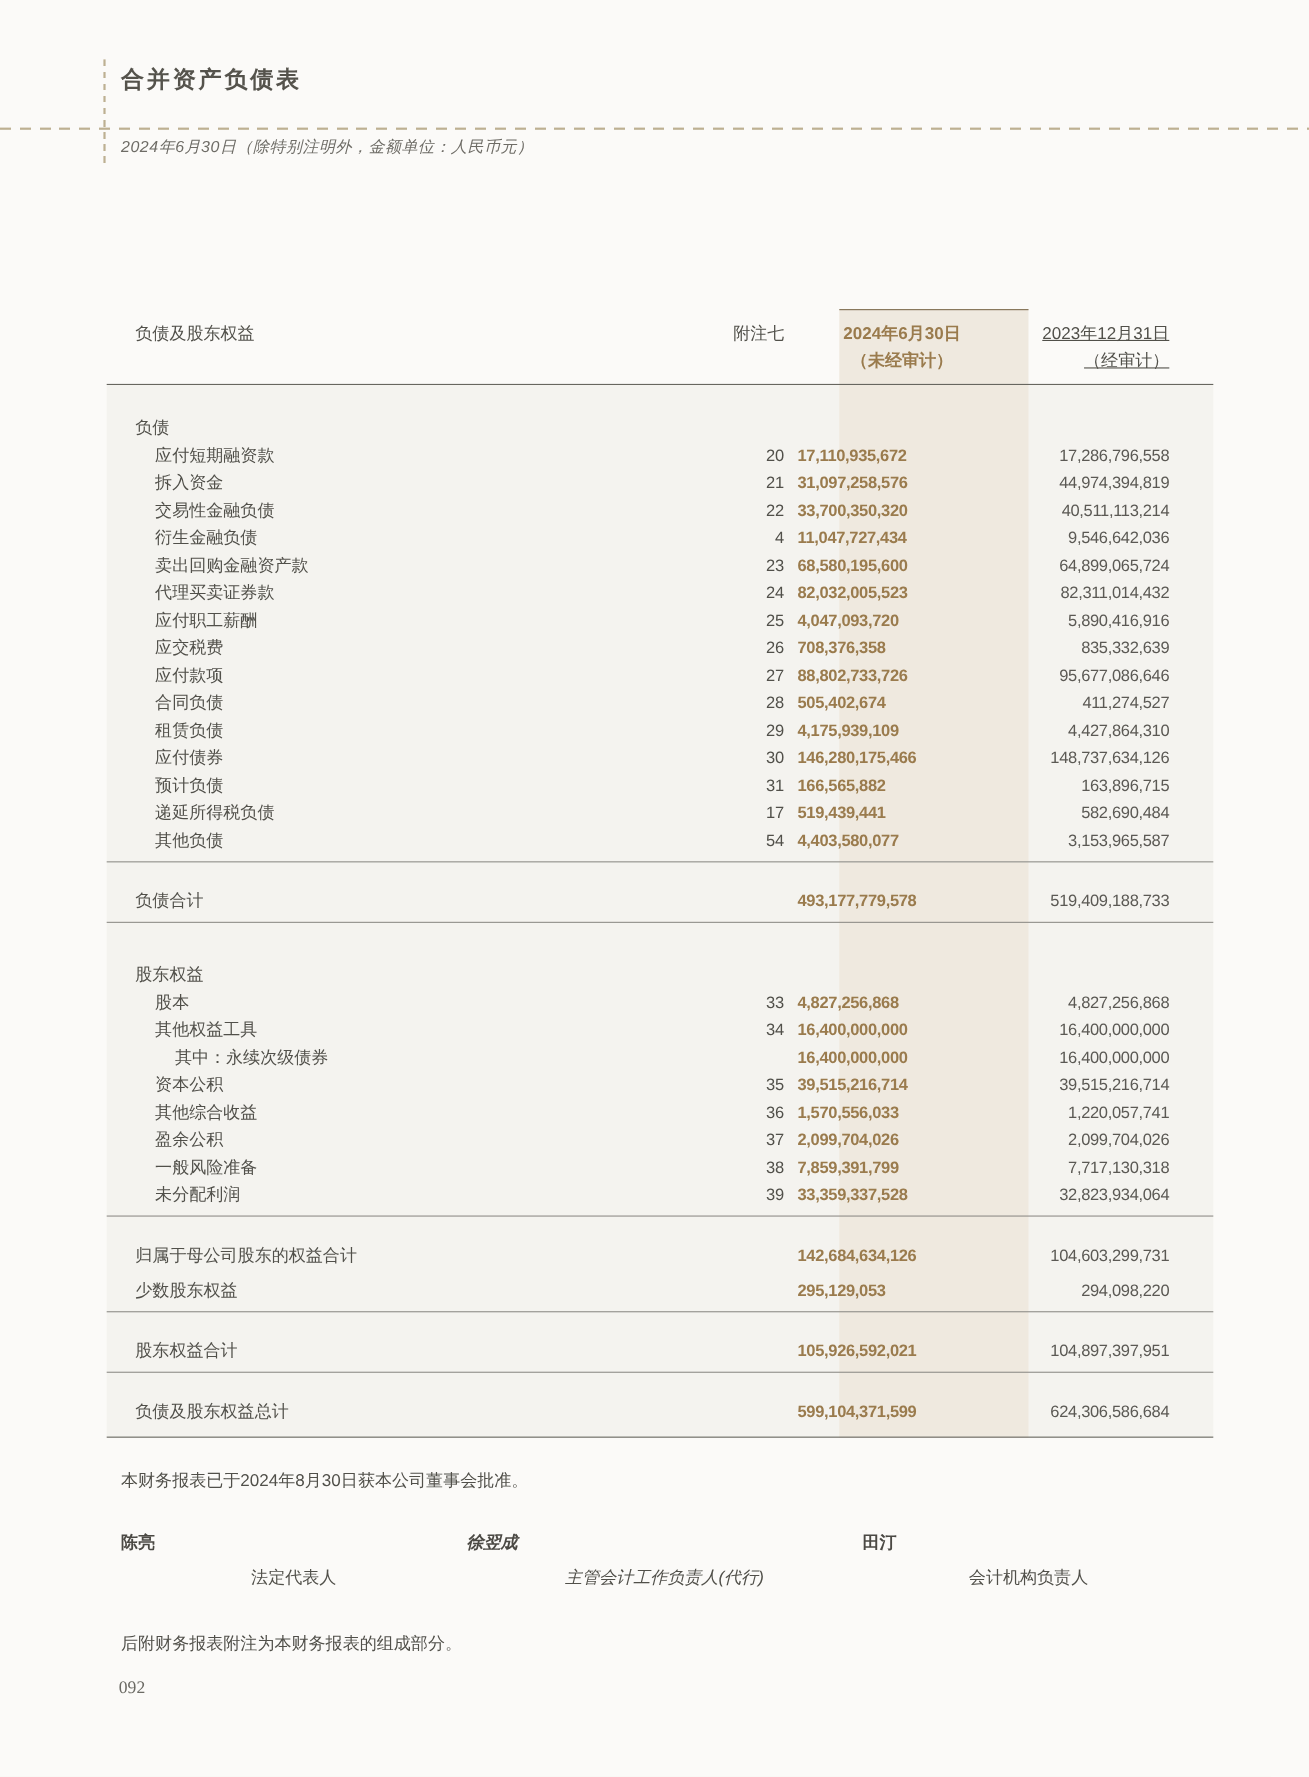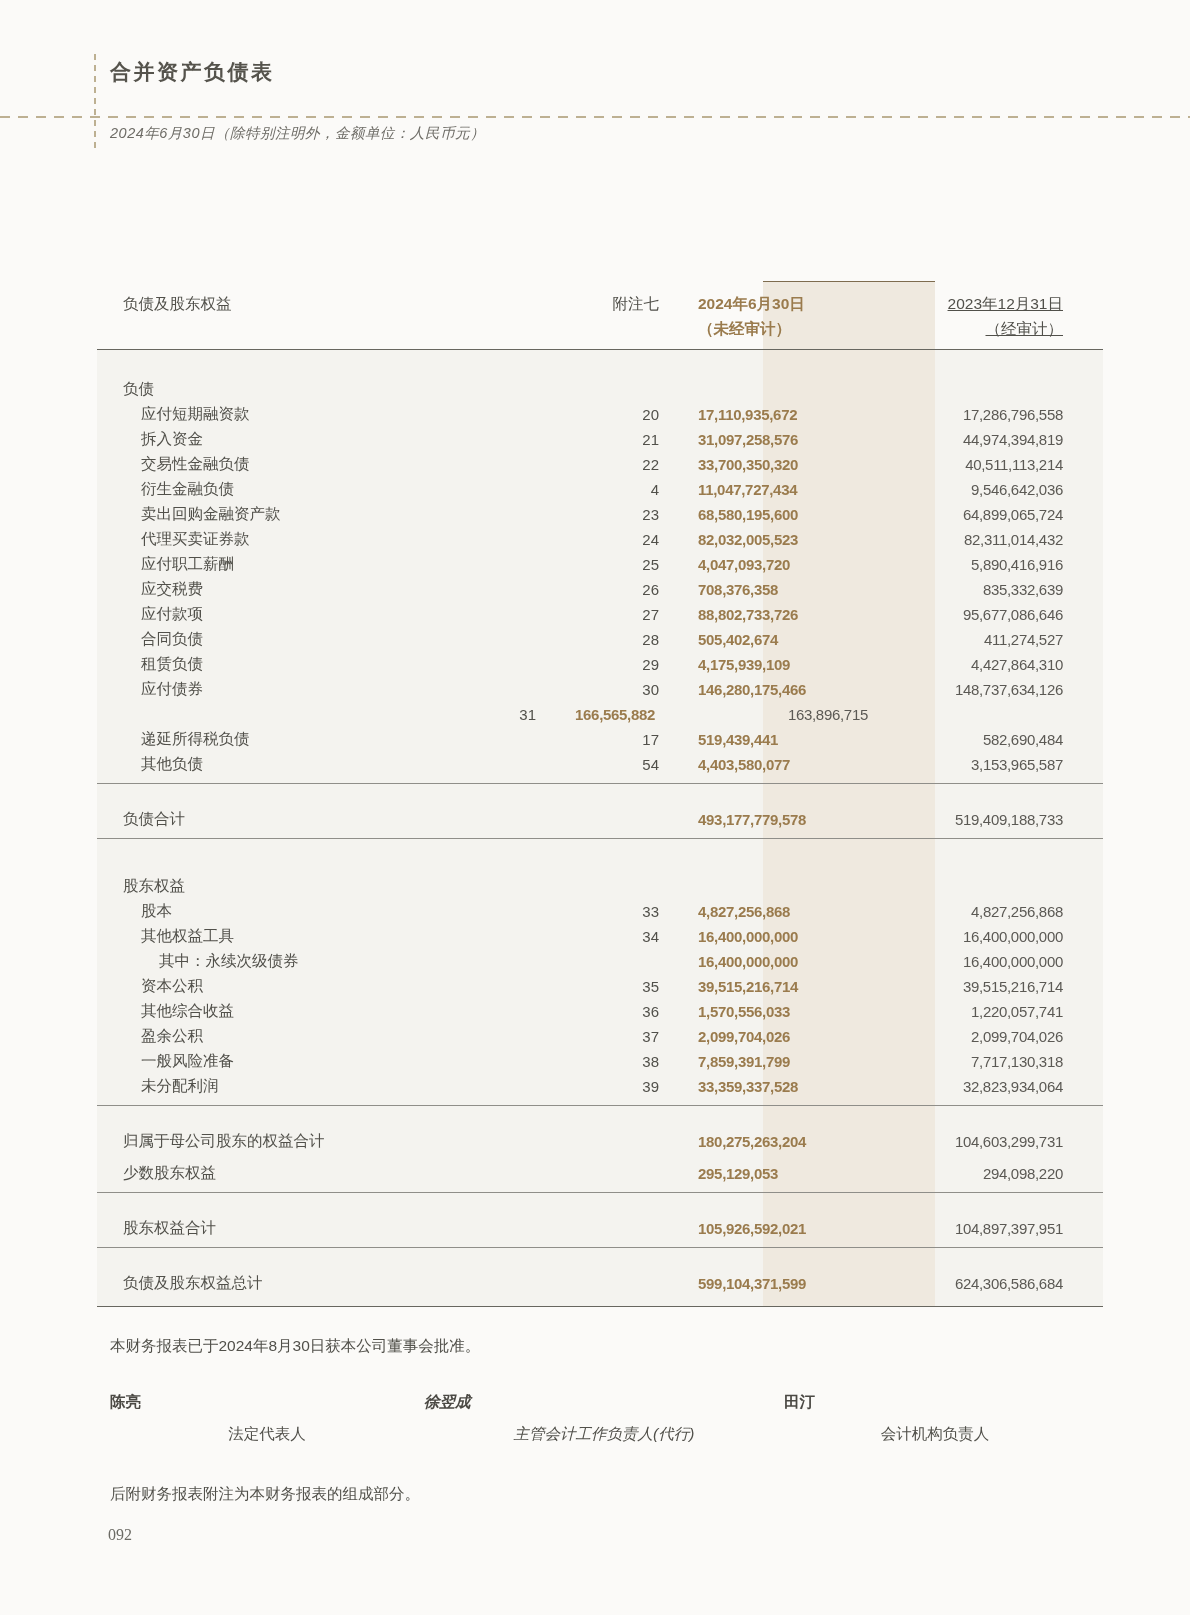--- a/index.html
+++ b/index.html
@@ -22,27 +22,27 @@
     letter-spacing:2.5px;color:#55534C;}
   .doc-subtitle{position:absolute;left:110px;top:124px;font-size:14.5px;font-style:italic;
     color:var(--muted);letter-spacing:.5px;}
 
   
   .bs-table{position:absolute;left:97px;top:281px;width:1006px;}
   .band{position:absolute;left:666px;top:0;width:172px;height:100%;
     background:var(--beige);border-top:1.5px solid var(--band-border);z-index:1;}
   .tint{position:absolute;left:0;right:0;top:69px;bottom:0;background:var(--tint);z-index:0;}
   .thead,.tbody{position:relative;z-index:2;}
-  .grid{display:grid;grid-template-columns:1fr 96px 210px 168px;align-items:center;gap:27px;}
+  .grid{display:grid;grid-template-columns:1fr 96px 210px 168px;align-items:center;}
   .thead{height:69px;border-bottom:1.5px solid var(--rule-dark);padding-top:10px;
     align-items:start;font-size:15.5px;}
   .thead .cell{line-height:25px;}
   .h-label{padding-left:26px;}
   .h-note{text-align:right;padding-right:12px;}
-  .h-cur{text-align:left;padding-right:20px;color:var(--gold);font-weight:700;}
+  .h-cur{text-align:center;padding-right:20px;color:var(--gold);font-weight:700;}
   .h-pri{text-align:right;padding-right:40px;text-decoration:underline;}
   .tbody{padding-top:26px;padding-bottom:4px;border-bottom:1.5px solid var(--rule-dark);}
   .row{height:25px;font-size:15px;}
   .c-label{font-size:15.5px;color:var(--text);white-space:nowrap;font-family:Liberation Serif, serif;}
   .c-note{text-align:right;padding-right:12px;color:var(--text);}
   .c-cur{text-align:left;padding-right:12px;color:var(--gold);font-weight:700;letter-spacing:-.3px;}
   .c-pri{text-align:right;padding-right:40px;color:var(--num);letter-spacing:-.3px;}
   .r-section{height:26px;}
   .r-section:not(:first-child){margin-top:34px;}
   .r-section .c-label{padding-left:26px;}
@@ -164,20 +164,21 @@
         <div class="c-cur">4,175,939,109</div>
         <div class="c-pri">4,427,864,310</div>
       </div>
       <div class="row grid r-item">
         <div class="c-label">应付债券</div>
         <div class="c-note">30</div>
         <div class="c-cur">146,280,175,466</div>
         <div class="c-pri">148,737,634,126</div>
       </div>
       <div class="row grid r-item">
+        <div class="c-label">预计负债</div>
         <div class="c-note">31</div>
         <div class="c-cur">166,565,882</div>
         <div class="c-pri">163,896,715</div>
       </div>
       <div class="row grid r-item">
         <div class="c-label">递延所得税负债</div>
         <div class="c-note">17</div>
         <div class="c-cur">519,439,441</div>
         <div class="c-pri">582,690,484</div>
       </div>
@@ -246,21 +247,21 @@
       <div class="row grid r-item">
         <div class="c-label">未分配利润</div>
         <div class="c-note">39</div>
         <div class="c-cur">33,359,337,528</div>
         <div class="c-pri">32,823,934,064</div>
       </div>
       <div class="rule"></div>
       <div class="row grid r-total">
         <div class="c-label">归属于母公司股东的权益合计</div>
         <div class="c-note"></div>
-        <div class="c-cur">180,275,263,204</div>
+        <div class="c-cur">142,684,634,126</div>
         <div class="c-pri">104,603,299,731</div>
       </div>
       <div class="row grid r-total">
         <div class="c-label">少数股东权益</div>
         <div class="c-note"></div>
         <div class="c-cur">295,129,053</div>
         <div class="c-pri">294,098,220</div>
       </div>
       <div class="rule"></div>
       <div class="row grid r-total">

